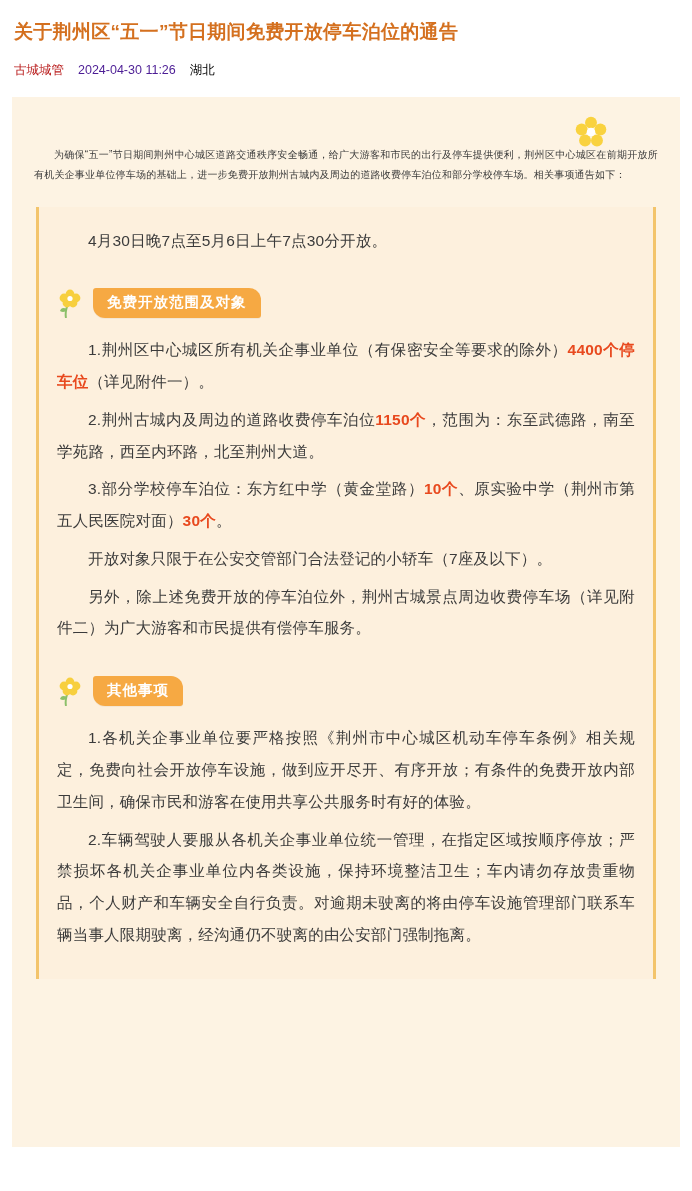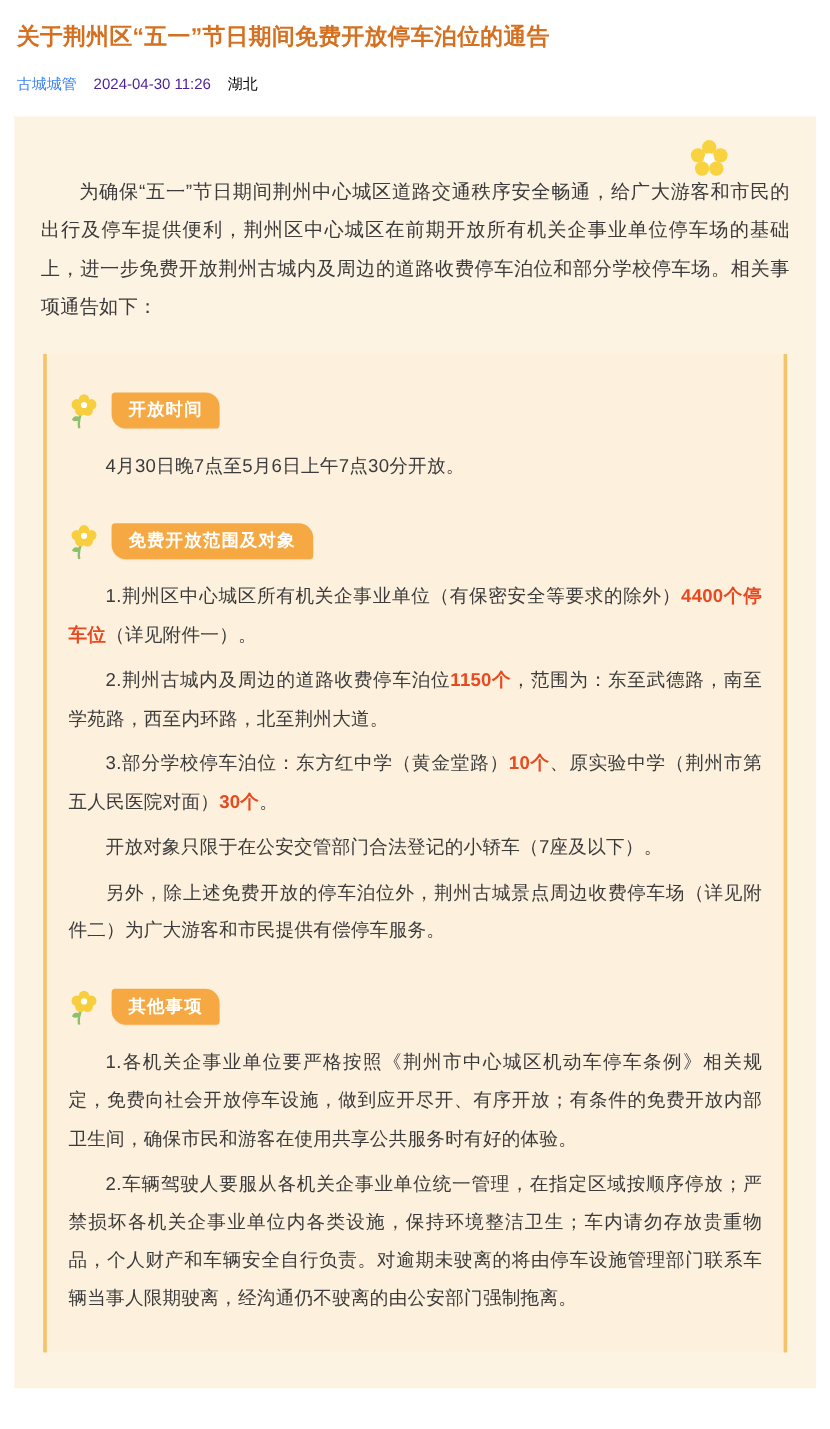--- a/index.html
+++ b/index.html
@@ -31,41 +31,41 @@
   }
   .meta-row {
     display: flex;
     align-items: center;
     gap: 14px;
     font-size: 12.5px;
     color: #9a9a9a;
     padding-bottom: 18px;
   }
   .meta-source {
-    color: #3b82f6;
+    color: #b91c1c;
   }
   .meta-date { color: #4c1d95; }
   .meta-loc { color: #000000; }
 
   .body-card {
     background: #fdf3e3;
     margin: 0 12px 0 12px;
     padding: 22px 18px 30px 18px;
     position: relative;
     min-height: 1050px;
   }
   .flower-deco {
     position: absolute;
     top: 18px;
     right: 72px;
     width: 34px;
     height: 34px;
   }
   .intro {
-    font-size: 16px;
+    font-size: 10px;
     line-height: 2.0;
     color: #3b3b3b;
     text-align: justify;
     text-indent: 2em;
     margin: 26px 4px 22px 4px;
     letter-spacing: 0.2px;
   }
   .inner-card {
     background: #fdf0dd;
     border-left: 3px solid #f3c46b;
@@ -138,33 +138,20 @@
         <circle cx="9" cy="17" r="7" fill="#f9d23f"></circle>
         <circle cx="20" cy="20" r="5" fill="#ffffff"></circle>
       </g>
     </svg>
 
     <p class="intro">为确保“五一”节日期间荆州中心城区道路交通秩序安全畅通，给广大游客和市民的出行及停车提供便利，荆州区中心城区在前期开放所有机关企事业单位停车场的基础上，进一步免费开放荆州古城内及周边的道路收费停车泊位和部分学校停车场。相关事项通告如下：</p>
 
     <div class="inner-card">
 
       <div class="section">
-        <div class="section-head">
-          <svg class="sec-flower" viewBox="0 0 26 30">
-            <path d="M12 14 C9 20 8 25 9 30" stroke="#8cc06a" stroke-width="2" fill="none"></path>
-            <path d="M10 21 C6 19 4 20 3 23 C6 25 9 24 10 21 Z" fill="#8cc06a"></path>
-            <circle cx="13" cy="6" r="4.4" fill="#f7cf3e"></circle>
-            <circle cx="19" cy="10" r="4.4" fill="#f7cf3e"></circle>
-            <circle cx="7" cy="10" r="4.4" fill="#f7cf3e"></circle>
-            <circle cx="16" cy="15" r="4.4" fill="#f7cf3e"></circle>
-            <circle cx="10" cy="15" r="4.4" fill="#f7cf3e"></circle>
-            <circle cx="13" cy="10.5" r="2.6" fill="#ffffff"></circle>
-          </svg>
-          <span class="badge">开放时间</span>
-        </div>
         <p class="para">4月30日晚7点至5月6日上午7点30分开放。</p>
       </div>
 
       <div class="gap-m"></div>
 
       <div class="section">
         <div class="section-head">
           <svg class="sec-flower" viewBox="0 0 26 30">
             <path d="M12 14 C9 20 8 25 9 30" stroke="#8cc06a" stroke-width="2" fill="none"></path>
             <path d="M10 21 C6 19 4 20 3 23 C6 25 9 24 10 21 Z" fill="#8cc06a"></path>

